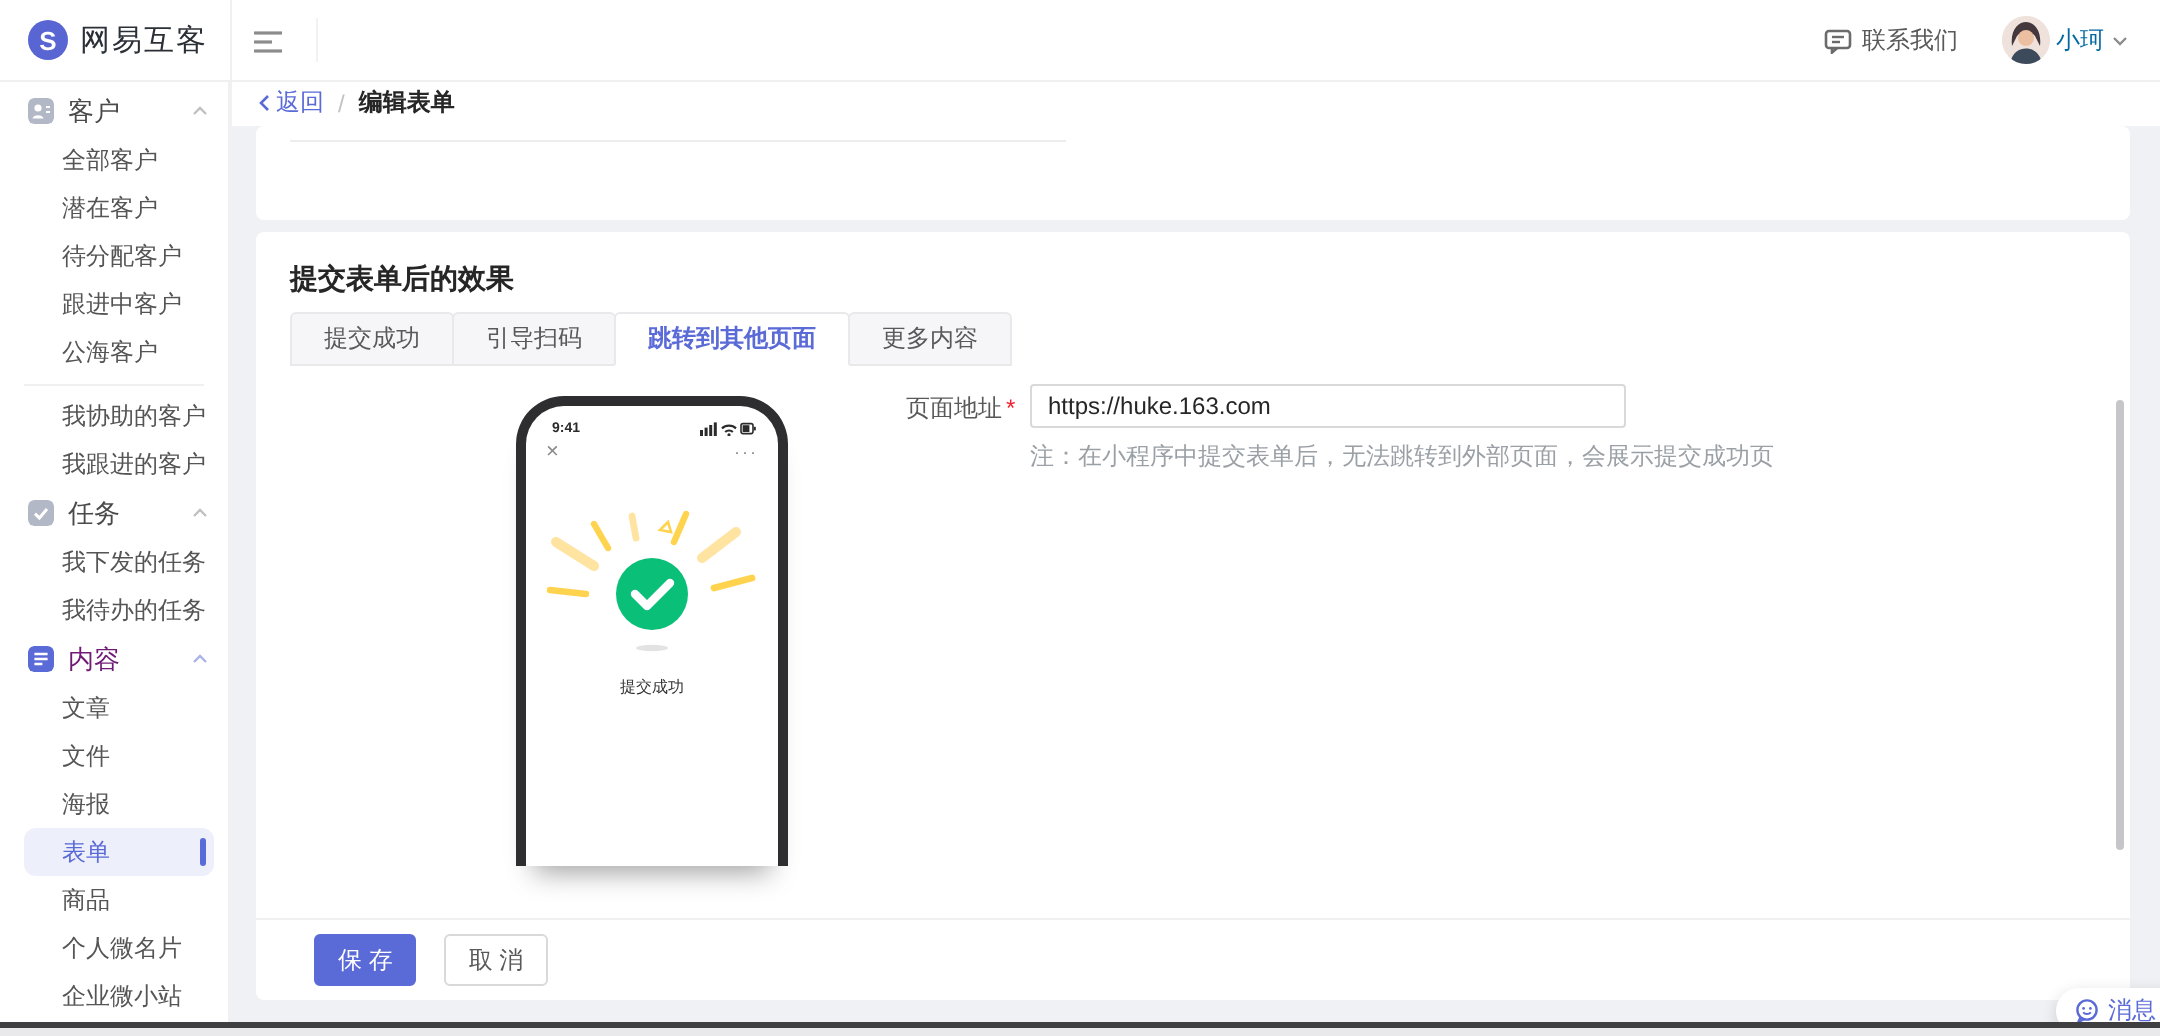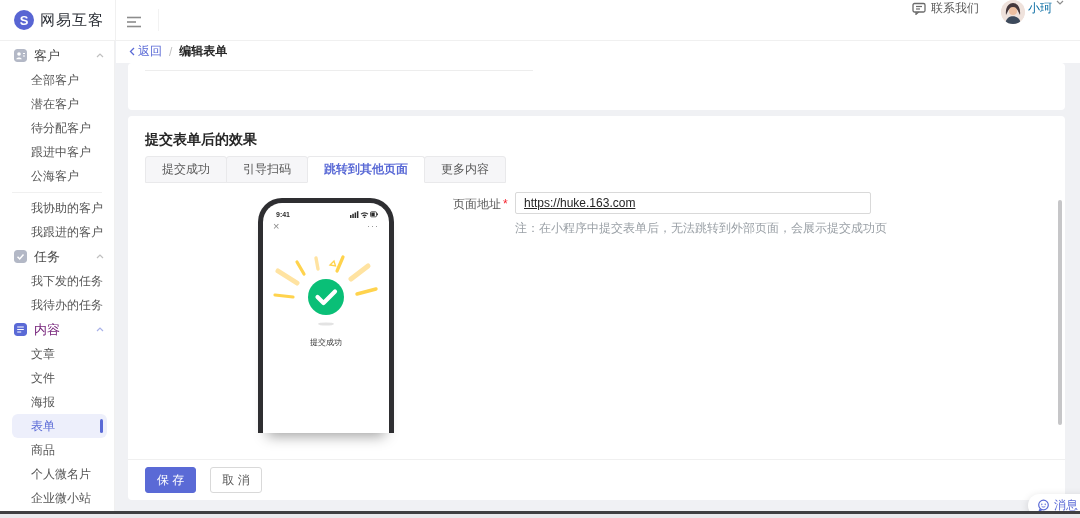--- a/index.html
+++ b/index.html
@@ -9,21 +9,21 @@
   
   .top-header{position:absolute;top:0;left:0;right:0;height:40px;background:#fff;
     border-bottom:1px solid #f0f0f0;z-index:6;}
   .top-header .vline{position:absolute;left:115px;top:0;width:1px;height:40px;background:#f0f0f0;}
   .logo{position:absolute;left:14px;top:0;height:40px;display:flex;align-items:center;gap:6px;}
   .logo-badge{width:20px;height:20px;border-radius:50%;background:#5865d3;color:#fff;
     display:flex;align-items:center;justify-content:center;font-size:13px;font-weight:700;}
   .logo-text{font-size:15px;font-weight:400;color:#2b2f36;letter-spacing:1px;}
   .collapse-btn{position:absolute;left:126px;top:14px;cursor:pointer;}
   .hdr-div2{position:absolute;left:158px;top:9px;width:1px;height:22px;background:#f2f2f2;}
-  .header-right{position:absolute;right:16px;top:0;height:40px;display:flex;align-items:flex-start;}
+  .header-right{position:absolute;right:16px;top:0;height:40px;display:flex;align-items:center;}
   .contact{display:flex;align-items:center;gap:5px;font-size:12px;color:#595959;margin-right:22px;cursor:pointer;}
   .avatar{width:24px;height:24px;border-radius:50%;overflow:hidden;background:#f1e3dd;}
   .username{font-size:12px;color:#0369a1;margin-left:3px;}
   .chev-down-svg{margin-left:4px;}
 
   
   .sidebar{position:absolute;top:40px;left:0;width:115px;bottom:7px;background:#fff;
     border-right:1px solid #f0f0f0;box-sizing:border-box;padding-top:3px;z-index:5;}
   .side-section{height:25px;display:flex;align-items:center;gap:7px;padding:0 10px 0 14px;
     font-size:13px;color:#4a4a4a;cursor:pointer;}
@@ -68,34 +68,34 @@
   .phone-time{font-size:7px;font-weight:700;color:#2b2b2b;}
   .phone-nav{display:flex;justify-content:space-between;align-items:center;padding:3px 10px 0 10px;}
   .phone-close{font-size:11px;color:#8a8a8a;line-height:10px;}
   .phone-more{font-size:9px;color:#8a8a8a;letter-spacing:1px;line-height:10px;}
   .phone-center{position:absolute;top:50px;left:0;right:0;text-align:center;}
   .success-label{font-size:8px;color:#333;margin-top:2px;}
 
   
   .form-label{position:absolute;left:325px;top:80px;font-size:12px;color:#595959;}
   .required-star{color:#f5222d;margin-left:2px;}
-  .url-input{position:absolute;left:387px;top:76px;width:356px;height:22px;box-sizing:border-box;
+  .url-input{position:absolute;left:387px;top:76px;width:298px;height:22px;box-sizing:border-box;
     border:1px solid #d9d9d9;border-radius:2px;font-size:12px;color:#262626;padding:0 8px;
-    font-family:"Liberation Sans","DejaVu Sans",sans-serif;background:#fff;text-decoration:underline;}
+    font-family:"Liberation Sans","DejaVu Sans",sans-serif;background:#fff;}
   .form-note{position:absolute;left:387px;top:104px;font-size:12px;color:#9aa0a6;}
 
   .scroll-thumb{position:absolute;right:3px;top:84px;width:4px;height:225px;background:#c6c6c8;
     border-radius:2px;cursor:pointer;}
 
   
   .card-footer{position:absolute;left:0;right:0;bottom:0;height:41px;border-top:1px solid #f0f0f0;
     display:flex;align-items:center;padding-left:17px;gap:14px;box-sizing:border-box;}
   .btn{height:26px;display:flex;align-items:center;padding:0 11px;font-size:12px;border-radius:3px;
     cursor:pointer;box-sizing:border-box;}
-  .btn-save{background:#5a6ad6;color:#fff;border:1px solid #5a6ad6;}
+  .btn-save{background:#5a6ad6;color:#fff;border:1px solid #5a6ad6;margin-left:12px;}
   .btn-cancel{background:#fff;color:#595959;border:1px solid #d9d9d9;}
 
   
   .msg-pill{position:absolute;left:1028px;top:494px;width:60px;height:23px;background:#fff;
     border-radius:12px 0 0 12px;box-shadow:0 2px 8px rgba(0,0,0,.14);display:flex;align-items:center;
     gap:4px;padding-left:9px;box-sizing:border-box;color:#5a6ad6;font-size:12px;cursor:pointer;z-index:8;}
   .bottom-dark{position:absolute;left:0;top:511px;width:1080px;height:3px;background:#3f3f41;z-index:9;}
   .bottom-light{position:absolute;left:0;top:514px;width:1080px;height:4px;background:#e9e9ec;z-index:9;}
 </style>
 </head>

